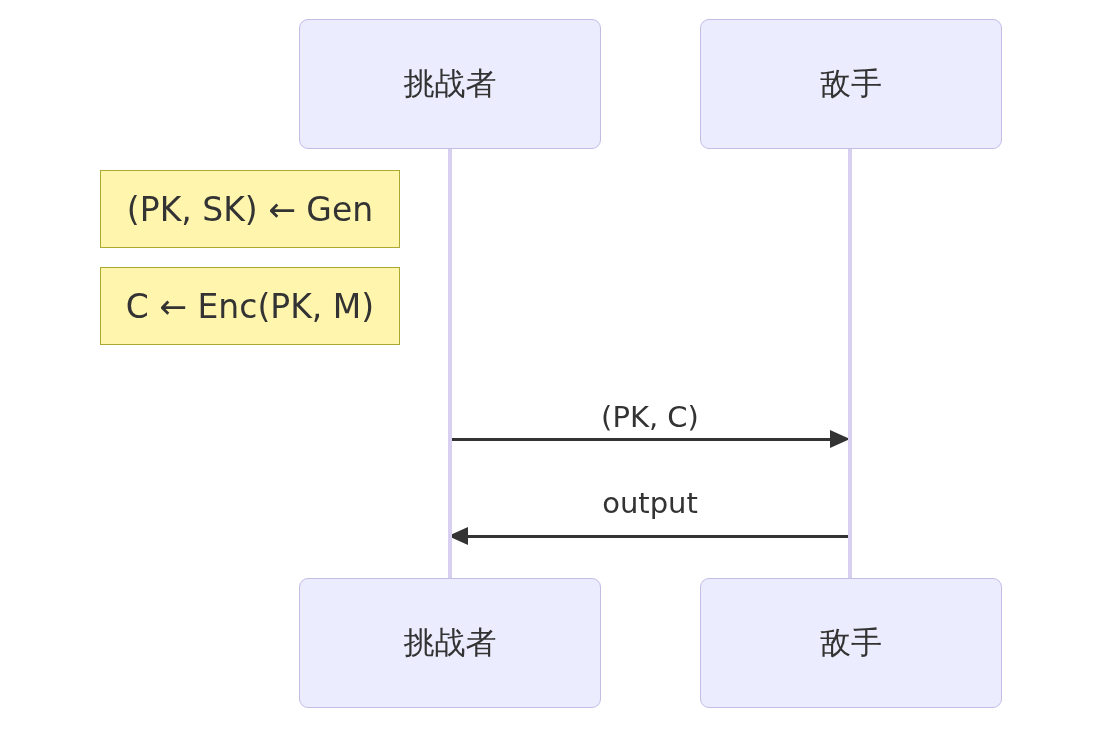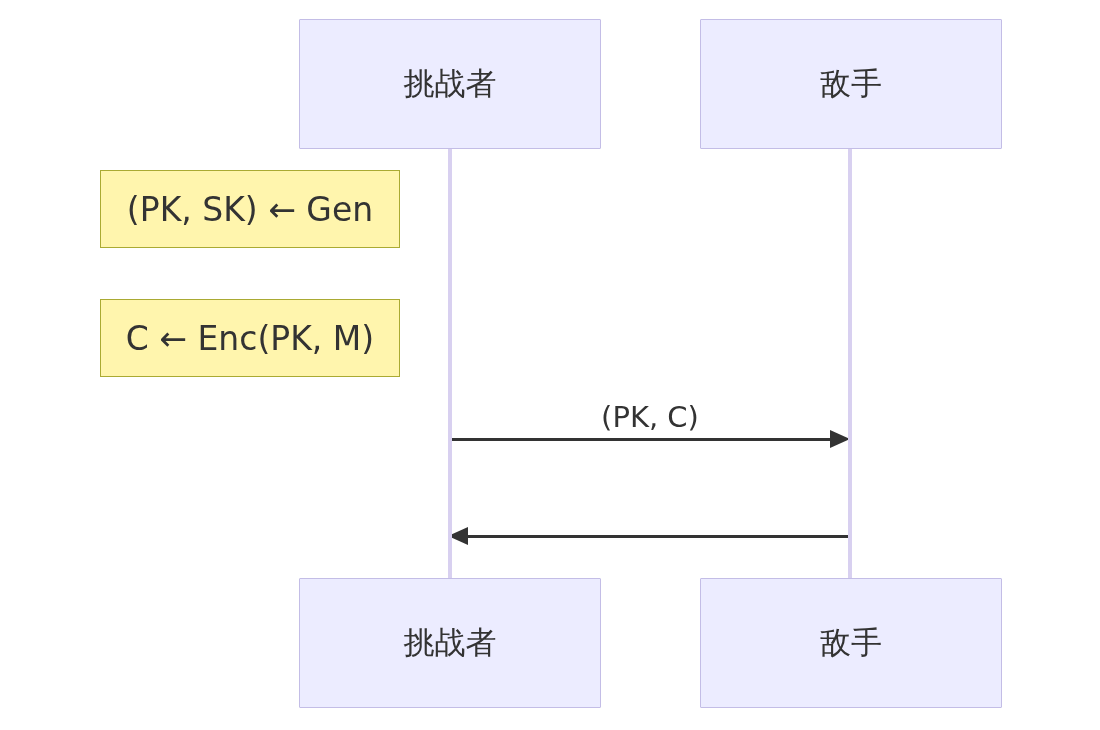--- a/index.html
+++ b/index.html
@@ -21,21 +21,21 @@
     font-family: "DejaVu Sans", "Liberation Sans", sans-serif;
     color: var(--ink);
     overflow: hidden;
   }
   .actor {
     position: absolute;
     width: 302px;
     height: 130px;
     background: var(--actor-fill);
     border: 1px solid var(--actor-border);
-    border-radius: 1px;
+    border-radius: 9px;
     display: flex;
     align-items: center;
     justify-content: center;
     font-size: 31px;
     color: var(--ink);
     z-index: 3;
   }
   .actor.a-left  { left: 299px; }
   .actor.a-right { left: 700px; }
   .actor.a-top    { top: 19px; }
@@ -59,21 +59,21 @@
     height: 78px;
     background: var(--note-fill);
     border: 1px solid var(--note-border);
     display: flex;
     align-items: center;
     justify-content: center;
     font-size: 33px;
     z-index: 3;
   }
   .note.n-1 { top: 170px; }
-  .note.n-2 { top: 267px; margin-top: 32px; }
+  .note.n-2 { top: 267px; }
 
   .msg-label {
     position: absolute;
     left: 450px;
     width: 400px;
     text-align: center;
     font-size: 29px;
     color: var(--ink);
     z-index: 3;
   }
@@ -112,20 +112,21 @@
   <div class="lifeline l-right"></div>
 
   <div class="note n-1">(PK, SK) ← Gen</div>
   <div class="note n-2">C ← Enc(PK, M)</div>
 
   <div class="msg-label m-1">(PK, C)</div>
   <div class="msg-line m-1">
     <span class="arrowhead ah-right"></span>
   </div>
 
+  <div class="msg-label m-2">output</div>
   <div class="msg-line m-2">
     <span class="arrowhead ah-left"></span>
   </div>
 
   <div class="actor a-bottom a-left">挑战者</div>
   <div class="actor a-bottom a-right">敌手</div>
 
 </div>
 
 </body></html>

